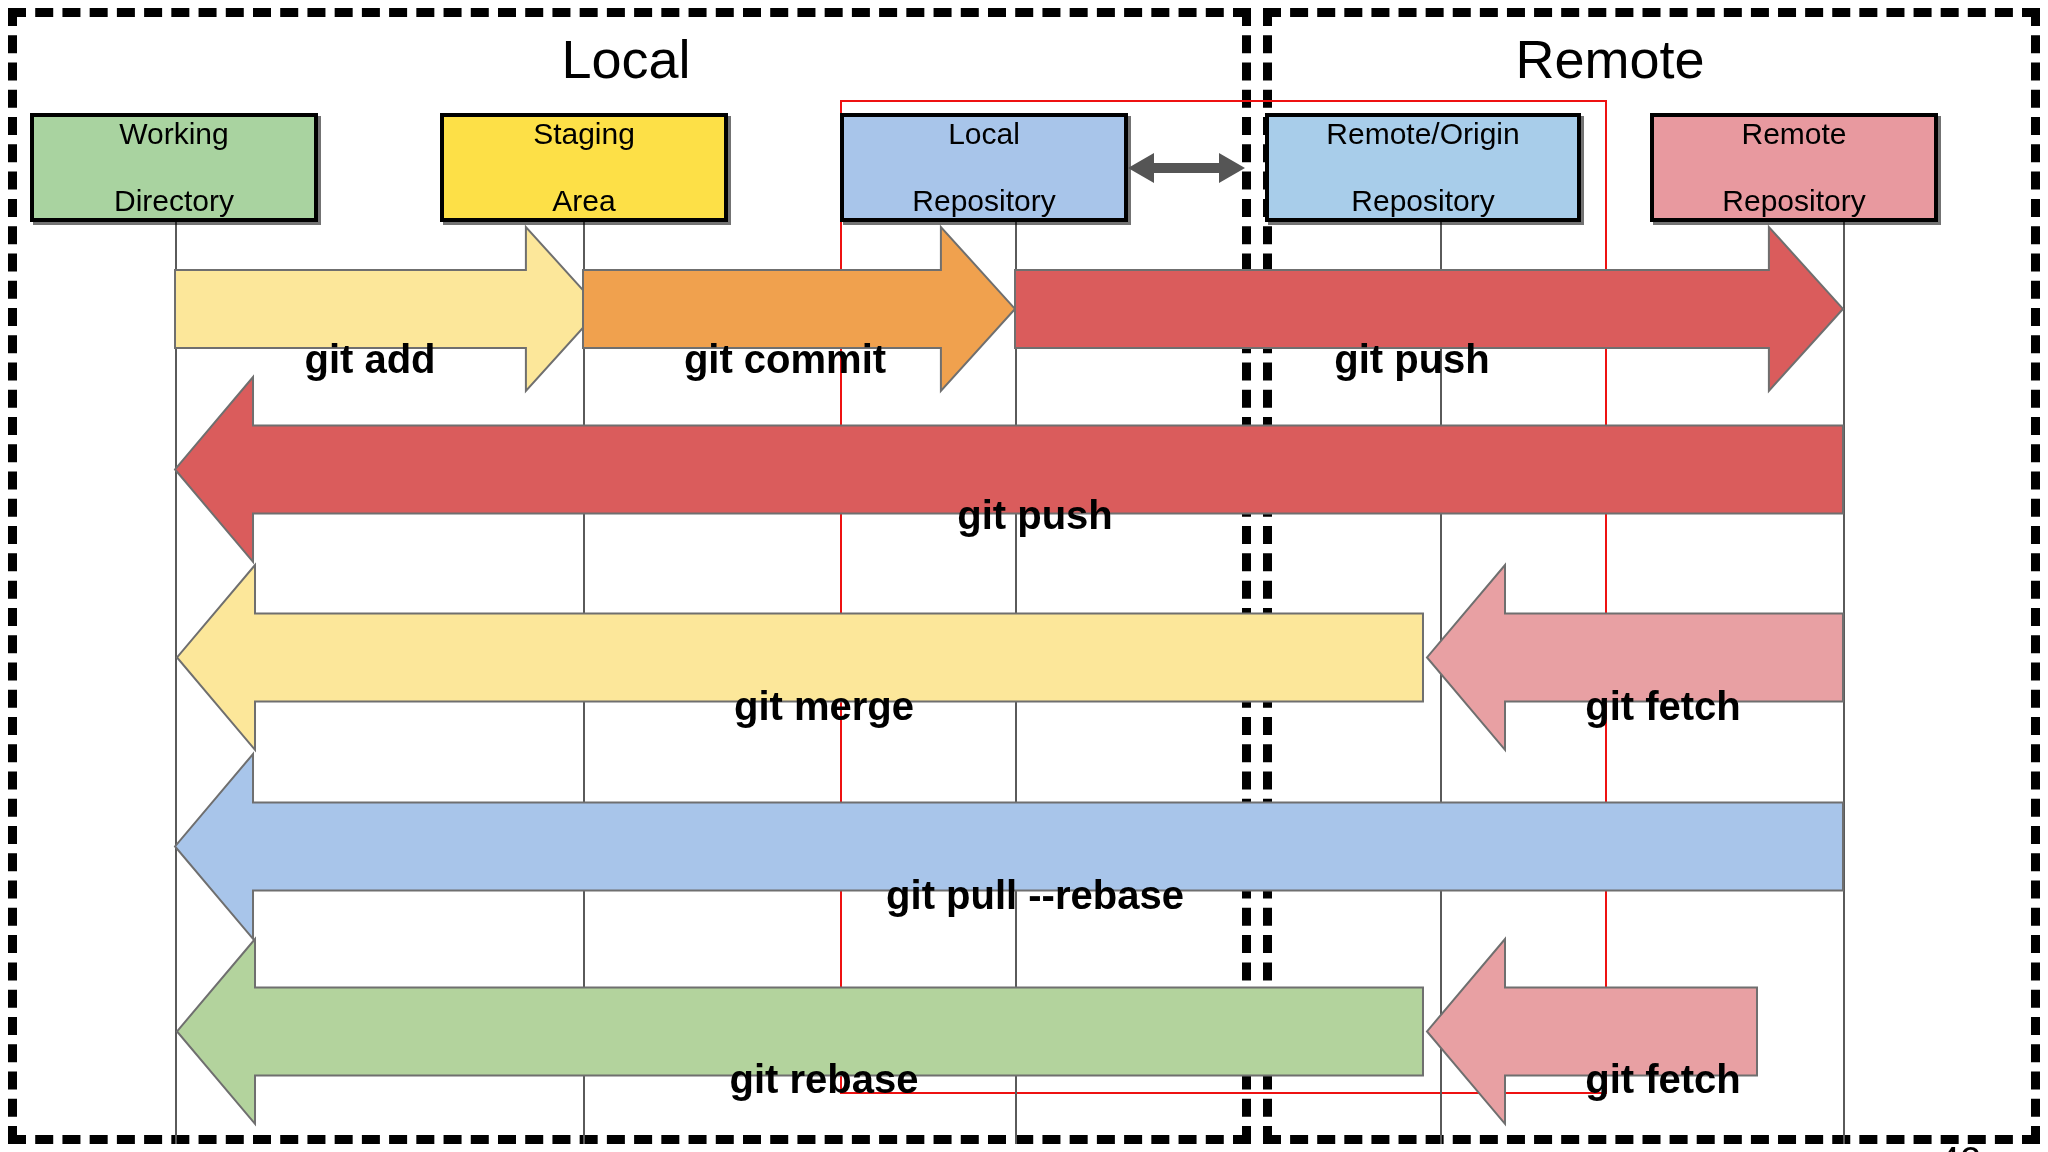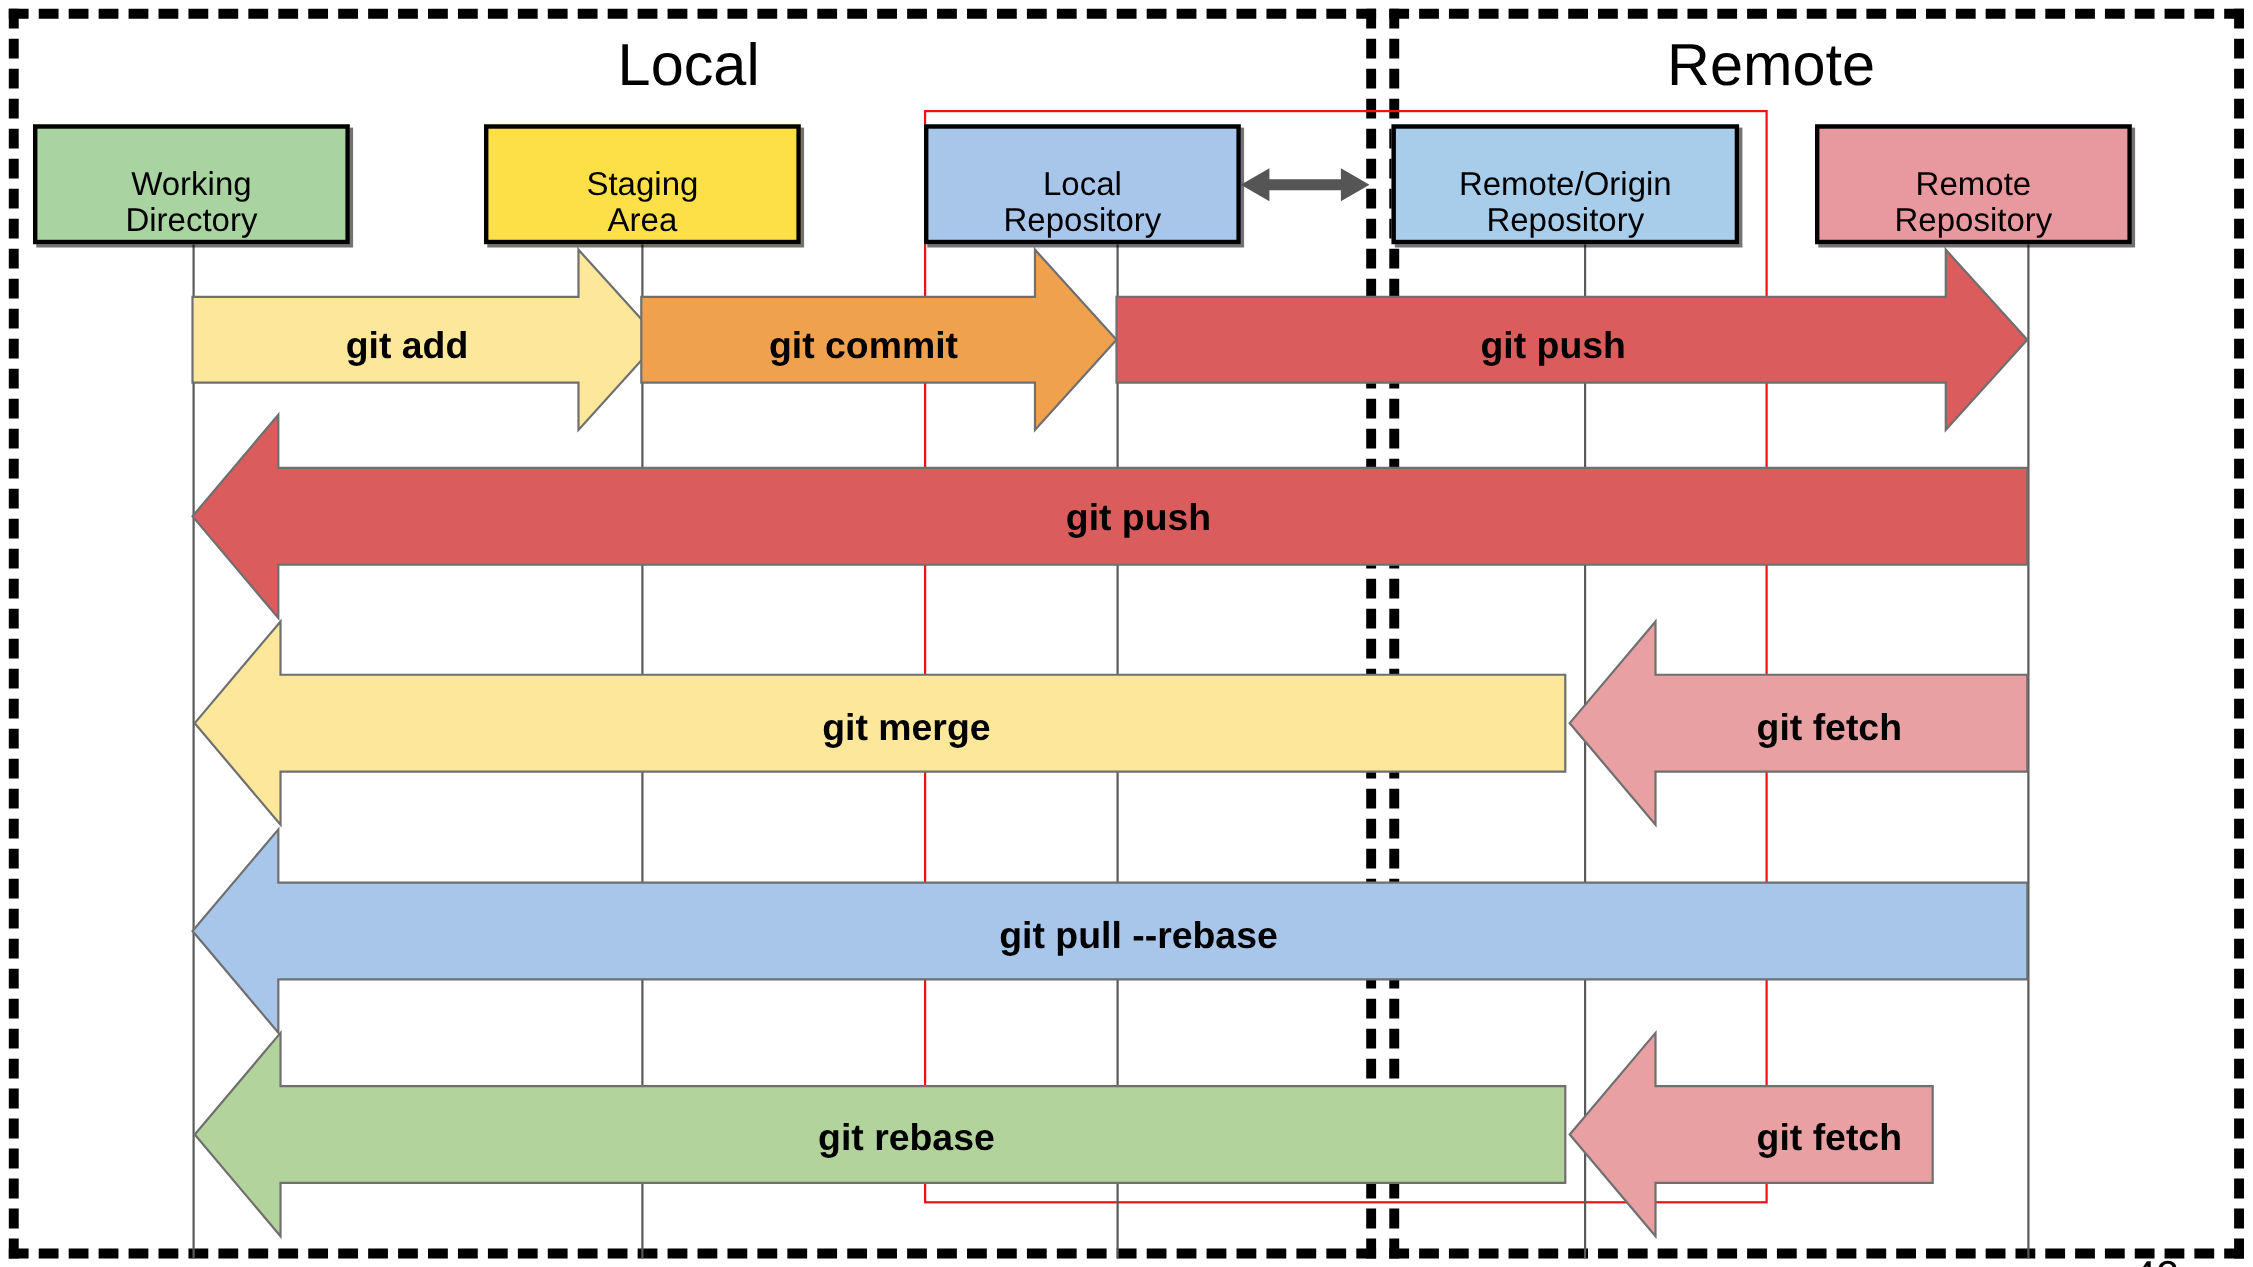--- a/index.html
+++ b/index.html
@@ -40,47 +40,48 @@
   }
 
   
   .node{
     position:absolute;
     box-sizing:border-box;
     border:4px solid #000000;
     display:flex;
     flex-direction:column;
     align-items:center;
-    justify-content:flex-end;
+    justify-content:space-between;
     font-size:30px;
     line-height:1.12;
     color:#000;
     text-align:center;
     box-shadow:3px 3px 0 rgba(0,0,0,0.55);
   }
   .node span{display:block;}
 
   
   .droplane{
     position:absolute;
     width:2px;
     background:#5a5a5a;
   }
 
   
   .arrow{position:absolute;}
   .arrow svg{display:block;overflow:visible;}
   .arrow-label{
     position:absolute;
-    font-size:34px;
+    font-size:40px;
     font-weight:bold;
     color:#000;
     white-space:nowrap;
     transform:translate(-50%,-50%);
     letter-spacing:0px;
+    margin-top:44px;
   }
 
   
   .bidir{position:absolute;}
 
   
   .page-num{
     position:absolute;
     font-size:38px;
     color:#000;

